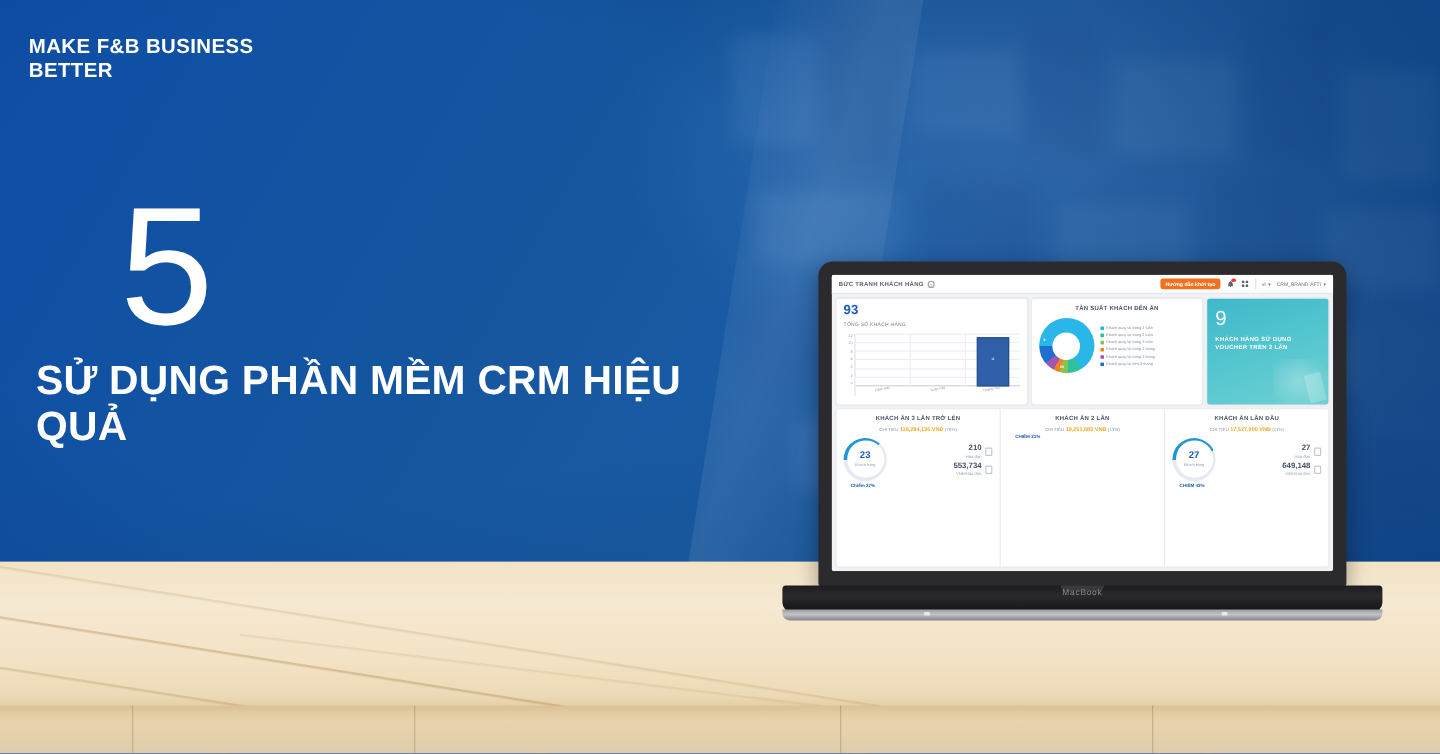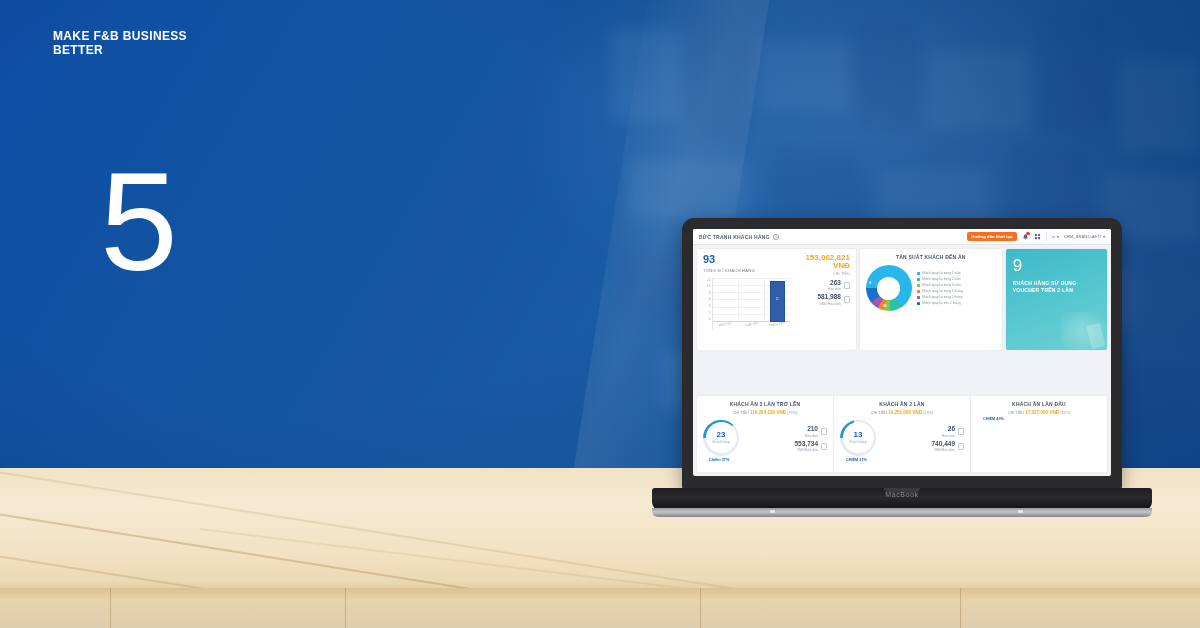--- a/index.html
+++ b/index.html
@@ -37,21 +37,21 @@
   .wood-edge { position:absolute; left:0; top:120px; width:1200px; height:40px;
     background:linear-gradient(180deg,#dcc096 0%, #e8d3ab 30%, #decdae 100%); }
   .wood-edge-line { position:absolute; top:120px; width:1px; height:40px; background:rgba(150,110,60,0.35); }
   .wood-shadow { position:absolute; left:640px; top:468px; width:520px; height:46px;
     background:radial-gradient(ellipse 260px 24px at 260px 14px, rgba(90,70,40,0.30) 0%, rgba(90,70,40,0) 72%); }
 
   
   .logo { position:absolute; left:24px; top:22px; width:200px; }
   .logo-main { font-size:48px; font-weight:700; color:#ffffff; letter-spacing:-2px; line-height:1; }
   .logo-main .vn { font-size:30px; font-weight:400; letter-spacing:0px; }
-  .logo-tag { margin-top:7px; font-size:12px; font-weight:700; color:#ffffff; letter-spacing:0.35px;margin-left:29px; }
+  .logo-tag { margin-top:7px; font-size:17px; font-weight:700; color:#ffffff; letter-spacing:0.35px; }
 
   
   .headline { position:absolute; left:30px; top:165px; width:610px; }
   .hl-row { display:flex; align-items:flex-start; }
   .hl-num { font-size:140px; font-weight:300; color:#ffffff; line-height:0.82; letter-spacing:-4px; margin-left:70px; }
   .hl-lines { margin-left:20px; padding-top:26px; }
   .hl-l1, .hl-l2 { font-size:37px; font-weight:300; color:#ffffff; line-height:1.28; letter-spacing:.3px; }
   .hl-sub { margin-top:18px; font-size:34px; font-weight:700; color:#ffffff; letter-spacing:.2px; }
 
   
@@ -82,21 +82,21 @@
   .btn-guide { background:#f37021; color:#fff; font-size:4.3px; font-weight:700;
     padding:2.2px 4px; border-radius:2px; white-space:nowrap; }
   .ic { width:7px; height:7px; display:inline-block; position:relative; }
   .ic svg { width:7px; height:7px; display:block; }
   .badge { position:absolute; right:-1px; top:-1px; width:3.4px; height:3.4px; background:#e8402a;
     border-radius:50%; }
   .divider-v { width:1px; height:9px; background:#e0e3e8; }
   .brand-sel { font-size:4.2px; color:#6b7280; display:flex; align-items:center; gap:2px; }
 
   .dash-body { flex:1; padding:4px; display:flex; flex-direction:column; gap:4px; }
-  .row1 { display:flex; gap:4px; height:101px; }
+  .row1 { display:flex; gap:4px; height:88px; }
   .card { background:#ffffff; border-radius:2px; box-shadow:0 0 2px rgba(0,0,0,0.08); }
 
   
   .c1 { flex:1.38; padding:5px 6px; display:flex; }
   .c1-left { flex:1; }
   .c1-big { font-size:11px; font-weight:700; color:#1a5bb8; line-height:1; }
   .c1-sub { font-size:4.2px; color:#7a8495; margin-top:2.5px; letter-spacing:.2px; }
   .barchart { margin-top:5px; height:52px; display:flex; }
   .bc-y { width:9px; display:flex; flex-direction:column; justify-content:space-between;
     font-size:3.2px; color:#9aa3b0; padding-bottom:8px; text-align:right; padding-right:1.5px; }
@@ -137,21 +137,21 @@
     position:relative; overflow:hidden; padding:9px 7px; color:#fff; }
   .c3-ph { position:absolute; right:-6px; bottom:-8px; width:52px; height:46px;
     background:radial-gradient(ellipse at 40% 40%, rgba(255,255,255,0.28) 0%, rgba(255,255,255,0) 62%); }
   .c3-hand { position:absolute; right:4px; bottom:2px; width:14px; height:24px;
     background:rgba(255,255,255,0.22); border-radius:2px; transform:rotate(-14deg); }
   .c3-num { font-size:17px; font-weight:300; line-height:.95; position:relative; }
   .c3-t1 { font-size:5px; font-weight:700; margin-top:6px; letter-spacing:.25px; position:relative; }
   .c3-t2 { font-size:5px; font-weight:700; letter-spacing:.25px; position:relative; margin-top:1px; }
 
   
-  .row2 { flex:1; display:flex; background:#fff; border-radius:2px; box-shadow:0 0 2px rgba(0,0,0,0.08);margin-top:42px; }
+  .row2 { flex:1; display:flex; background:#fff; border-radius:2px; box-shadow:0 0 2px rgba(0,0,0,0.08); }
   .seg { flex:1; padding:5px 6px; position:relative; }
   .seg + .seg { border-left:0.6px solid #e8ebf0; }
   .seg-title { font-size:5px; font-weight:700; color:#4c5566; text-align:center; letter-spacing:.2px; }
   .seg-spend { font-size:3.8px; color:#8a93a2; text-align:center; margin-top:2.5px; }
   .seg-spend b { color:#f5a623; font-size:4.6px; }
   .seg-spend .pct { color:#98a1ae; }
   .seg-body { display:flex; align-items:center; margin-top:5px; }
   .gauge { width:36px; height:36px; border-radius:50%; position:relative; flex-shrink:0; }
   .gauge-hole { position:absolute; left:2.5px; top:2.5px; right:2.5px; bottom:2.5px; background:#fff; border-radius:50%;
     display:flex; flex-direction:column; align-items:center; justify-content:center; }
@@ -209,20 +209,21 @@
 <div class="logo">
   <div class="logo-tag">MAKE F&amp;B BUSINESS BETTER</div>
 </div>
 
 <div class="headline">
   <div class="hl-row">
     <div class="hl-num">5</div>
     <div class="hl-lines">
     </div>
   </div>
+  <div class="hl-sub">SỬ DỤNG PHẦN MỀM CRM HIỆU QUẢ</div>
 </div>
 
 <div class="laptop">
   <div class="lid">
     <div class="screen">
 
       <div class="dash">
 
         <div class="dash-top">
           <div class="dash-title">BỨC TRANH KHÁCH HÀNG</div>
@@ -291,39 +292,20 @@
                       </div>
                     </div>
                     <div class="bc-x">
                       <span class="bc-xl">Hôm nay</span>
                       <span class="bc-xl">Tuần này</span>
                       <span class="bc-xl">Tháng này</span>
                     </div>
                   </div>
                 </div>
               </div>
-              <div class="c1-right">
-                <div class="money">153,062,821</div>
-                <div class="money-cur">VNĐ</div>
-                <div class="money-lbl">CHI TIÊU</div>
-                <div class="kpi-row">
-                  <div>
-                    <div class="kpi-n">263</div>
-                    <div class="kpi-u">Hóa đơn</div>
-                  </div>
-                  <div class="doc-ic"></div>
-                </div>
-                <div class="kpi-row">
-                  <div>
-                    <div class="kpi-n">581,988</div>
-                    <div class="kpi-u">VNĐ/Hóa đơn</div>
-                  </div>
-                  <div class="doc-ic"></div>
-                </div>
-              </div>
             </div>
 
             <div class="card c2">
               <div class="c2-title">TẦN SUẤT KHÁCH ĐẾN ĂN</div>
               <div class="c2-body">
                 <div class="donut" id="freq-donut" style="background: conic-gradient(from -90deg, rgb(41, 182, 232) 0deg, rgb(41, 182, 232) 237.6deg, rgb(47, 192, 160) 237.6deg, rgb(47, 192, 160) 266.4deg, rgb(139, 195, 74) 266.4deg, rgb(139, 195, 74) 284.4deg, rgb(245, 130, 31) 284.4deg, rgb(245, 130, 31) 298.8deg, rgb(155, 89, 182) 298.8deg, rgb(155, 89, 182) 320.4deg, rgb(31, 111, 208) 320.4deg, rgb(31, 111, 208) 360deg);">
                   <div class="donut-hole"></div>
                   <div class="dn-lbl" style="left:38%;bottom:3px;">66</div>
                   <div class="dn-lbl" style="left:8%;top:34%;">8</div>
                 </div>
@@ -391,49 +373,49 @@
                       </div>
                       <div class="doc-ic"></div>
                     </div>
                   </div>
                 </div>
                 <div class="seg-foot">Chiếm 37%</div>
               </div>
               <div class="seg">
                 <div class="seg-title">KHÁCH ĂN 2 LẦN</div>
                 <div class="seg-spend"><span>CHI TIÊU</span> <b>19,251,685 VNĐ</b> <span class="pct">(13%)</span></div>
-                <div class="seg-body">
-                  <div class="gauge" style="background:conic-gradient(from -90deg, #2196d6 0deg 75.6deg, #e4eaf0 75.6deg 360deg)">
-                    <div class="gauge-hole">
-                      <div class="g-num">13</div>
-                      <div class="g-lbl">Khách hàng</div>
-                    </div>
-                  </div>
-                  <div class="seg-right">
-                    <div class="kpi-row">
-                      <div>
-                        <div class="kpi-n">26</div>
-                        <div class="kpi-u">Hóa đơn</div>
-                      </div>
-                      <div class="doc-ic"></div>
-                    </div>
-                    <div class="kpi-row">
-                      <div>
-                        <div class="kpi-n">740,449</div>
-                        <div class="kpi-u">VNĐ/Hóa đơn</div>
-                      </div>
-                      <div class="doc-ic"></div>
-                    </div>
-                  </div>
-                </div>
                 <div class="seg-foot">CHIẾM 21%</div>
               </div>
               <div class="seg">
                 <div class="seg-title">KHÁCH ĂN LẦN ĐẦU</div>
                 <div class="seg-spend"><span>CHI TIÊU</span> <b>17,527,000 VNĐ</b> <span class="pct">(11%)</span></div>
+                <div class="seg-body">
+                  <div class="gauge" style="background:conic-gradient(from -90deg, #2196d6 0deg 154.8deg, #e4eaf0 154.8deg 360deg)">
+                    <div class="gauge-hole">
+                      <div class="g-num">27</div>
+                      <div class="g-lbl">Khách hàng</div>
+                    </div>
+                  </div>
+                  <div class="seg-right">
+                    <div class="kpi-row">
+                      <div>
+                        <div class="kpi-n">27</div>
+                        <div class="kpi-u">Hóa đơn</div>
+                      </div>
+                      <div class="doc-ic"></div>
+                    </div>
+                    <div class="kpi-row">
+                      <div>
+                        <div class="kpi-n">649,148</div>
+                        <div class="kpi-u">VNĐ/Hóa đơn</div>
+                      </div>
+                      <div class="doc-ic"></div>
+                    </div>
+                  </div>
+                </div>
                 <div class="seg-foot">CHIẾM 43%</div>
               </div>
             </div>
 
         </div>
       </div>
 
     </div>
   </div>
   <div class="base">

